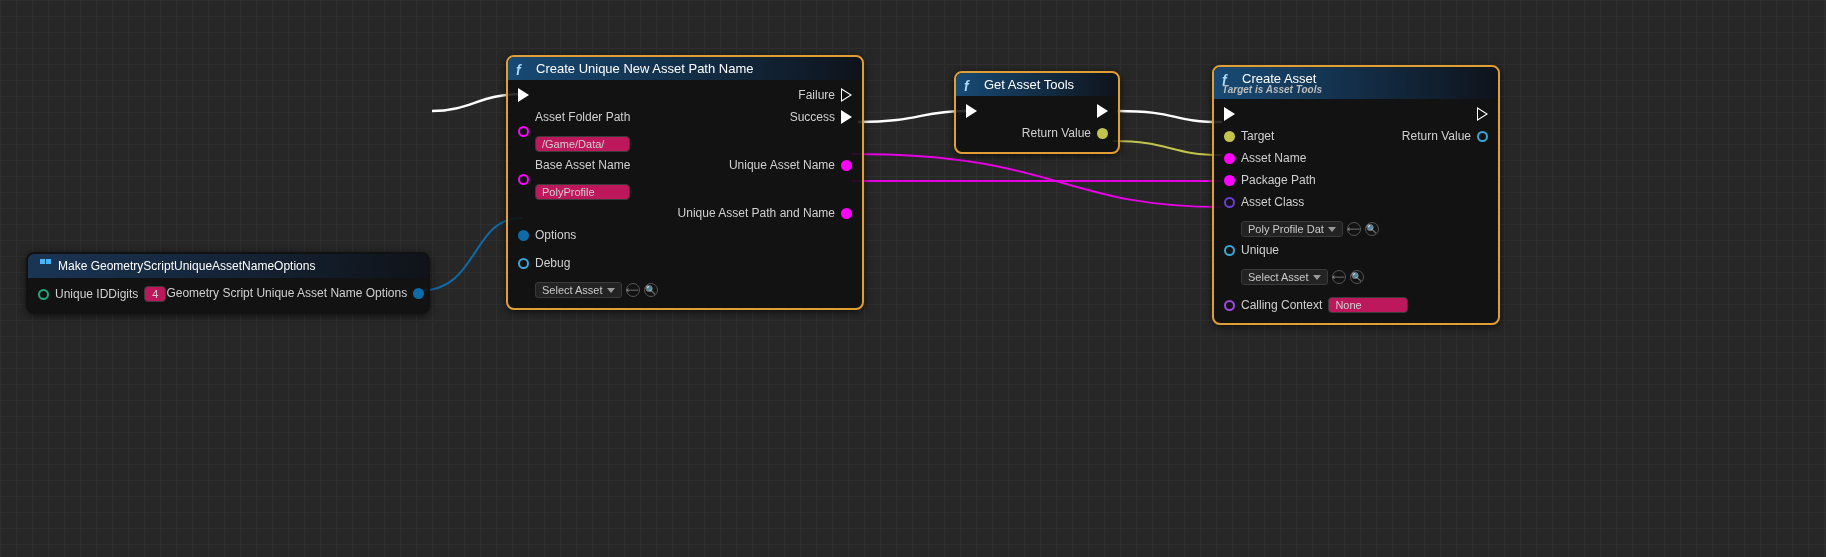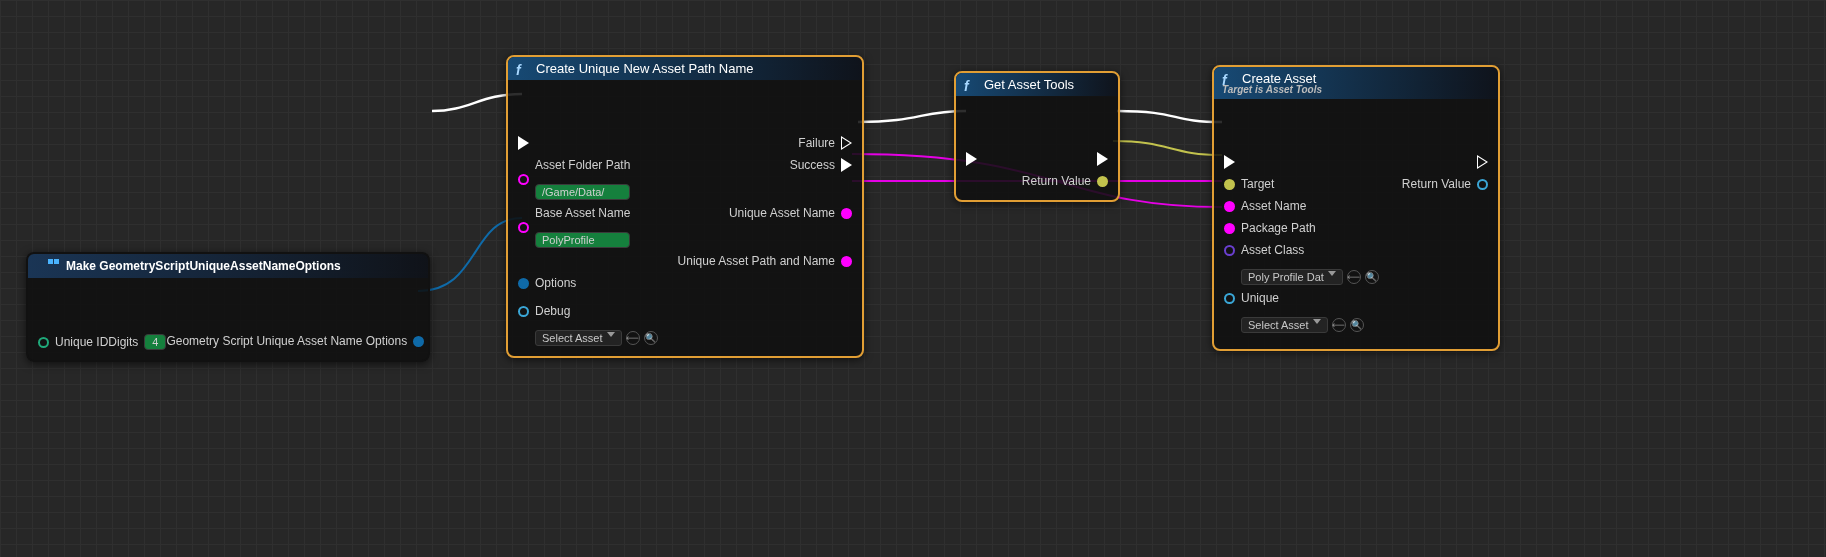--- a/index.html
+++ b/index.html
@@ -50,35 +50,35 @@
   .node-header {
     padding: 4px 8px 4px 8px;
     color: #fff;
     display: flex;
     align-items: center;
     gap: 6px;
     font-size: 13px;
   }
   .node-header.red    { background: linear-gradient(90deg,#8e1a1a 0%, rgba(40,10,10,.4) 100%); }
   .node-header.blue   { background: linear-gradient(90deg,#174a75 0%, rgba(10,20,40,.4) 100%); }
-  .node-header.struct { background: linear-gradient(90deg,#1a3555 0%, rgba(10,20,40,.3) 100%); font-size: 12px; padding:5px 20px;font-weight:bold;}
+  .node-header.struct { background: linear-gradient(90deg,#1a3555 0%, rgba(10,20,40,.3) 100%); font-size: 12px; padding:5px 12px;}
   .node-subtitle { font-size: 10px; font-style: italic; color: #bcbcbc; margin-top: -2px; font-weight: bold; }
 
   .hdr-icon { width: 14px; height: 14px; display:inline-block; flex-shrink:0;}
   .icon-event { border: 2px solid #fff; border-radius: 3px; transform: rotate(45deg); width:10px;height:10px; margin:2px;}
   .icon-f { font-style: italic; font-weight: 600; font-size: 14px; color:#a8d8ff;}
 
   .delegate-box {
     margin-left: auto;
     width: 12px; height: 12px;
     border: 2px solid #b02020;
     border-radius: 2px;
   }
 
-  .node-body { padding: 6px 0 8px 0; display:flex; flex-direction:column; gap:2px;margin-top:48px;}
+  .node-body { padding: 6px 0 8px 0; display:flex; flex-direction:column; gap:2px;}
   .row { display:flex; justify-content:space-between; align-items:flex-start; padding: 2px 10px; min-height:20px;}
 
   .pin { display:flex; align-items:center; gap:6px; font-size:12px; white-space:nowrap;}
   .pin.out { flex-direction: row-reverse; }
   .pin-label { color:#d0d0d0; }
 
   .exec-arrow {
     width: 0; height: 0;
     border-top: 7px solid transparent;
     border-bottom: 7px solid transparent;
@@ -103,26 +103,26 @@
   .c-string { color:#ff00ff; }
   .c-struct { color:#0f6aa8; }
   .c-obj    { color:#3aa6d6; }
   .c-objy   { color:#c2c24d; }
   .c-class  { color:#6a3fcf; }
   .c-int    { color:#1fa97a; }
 
   .pin-vgroup { display:flex; flex-direction:column; gap:12px; }
 
   .text-input {
-    background:#15803d; border:1px solid #3a3a3a; border-radius:4px;
+    background:#be185d; border:1px solid #3a3a3a; border-radius:4px;
     color:#d0d0d0; padding:1px 6px; font-size:11px; min-width:80px;
   }
 
   .asset-picker {
-    display:flex; gap:4px;
+    display:flex; align-items:center; gap:4px;
     background:#232323; border:1px solid #3a3a3a; border-radius:3px;
     padding:1px 6px; font-size:11px;
   }
   .chev-down {
     width:0;height:0;border-left:4px solid transparent;border-right:4px solid transparent;
     border-top:5px solid #999;
   }
   .picker-btn{
     width:14px;height:14px;border:1px solid #555;border-radius:50%;display:flex;
     align-items:center;justify-content:center;color:#888;font-size:9px;
@@ -347,16 +347,24 @@
                 <span class="chev-down"></span>
               </div>
               <span class="picker-btn">⟵</span>
               <span class="picker-btn">🔍</span>
             </div>
           </div>
         </div>
         <div></div>
       </div>
       <div class="spacer"></div>
+      <div class="row">
+        <div class="pin">
+          <span class="data-pin c-class" style="color:#9e48e3;"></span>
+          <span class="pin-label">Calling Context</span>
+          <span class="text-input">None</span>
+        </div>
+        <div></div>
+      </div>
     </div>
   </div>
 
 </div>
 
 </body></html>

